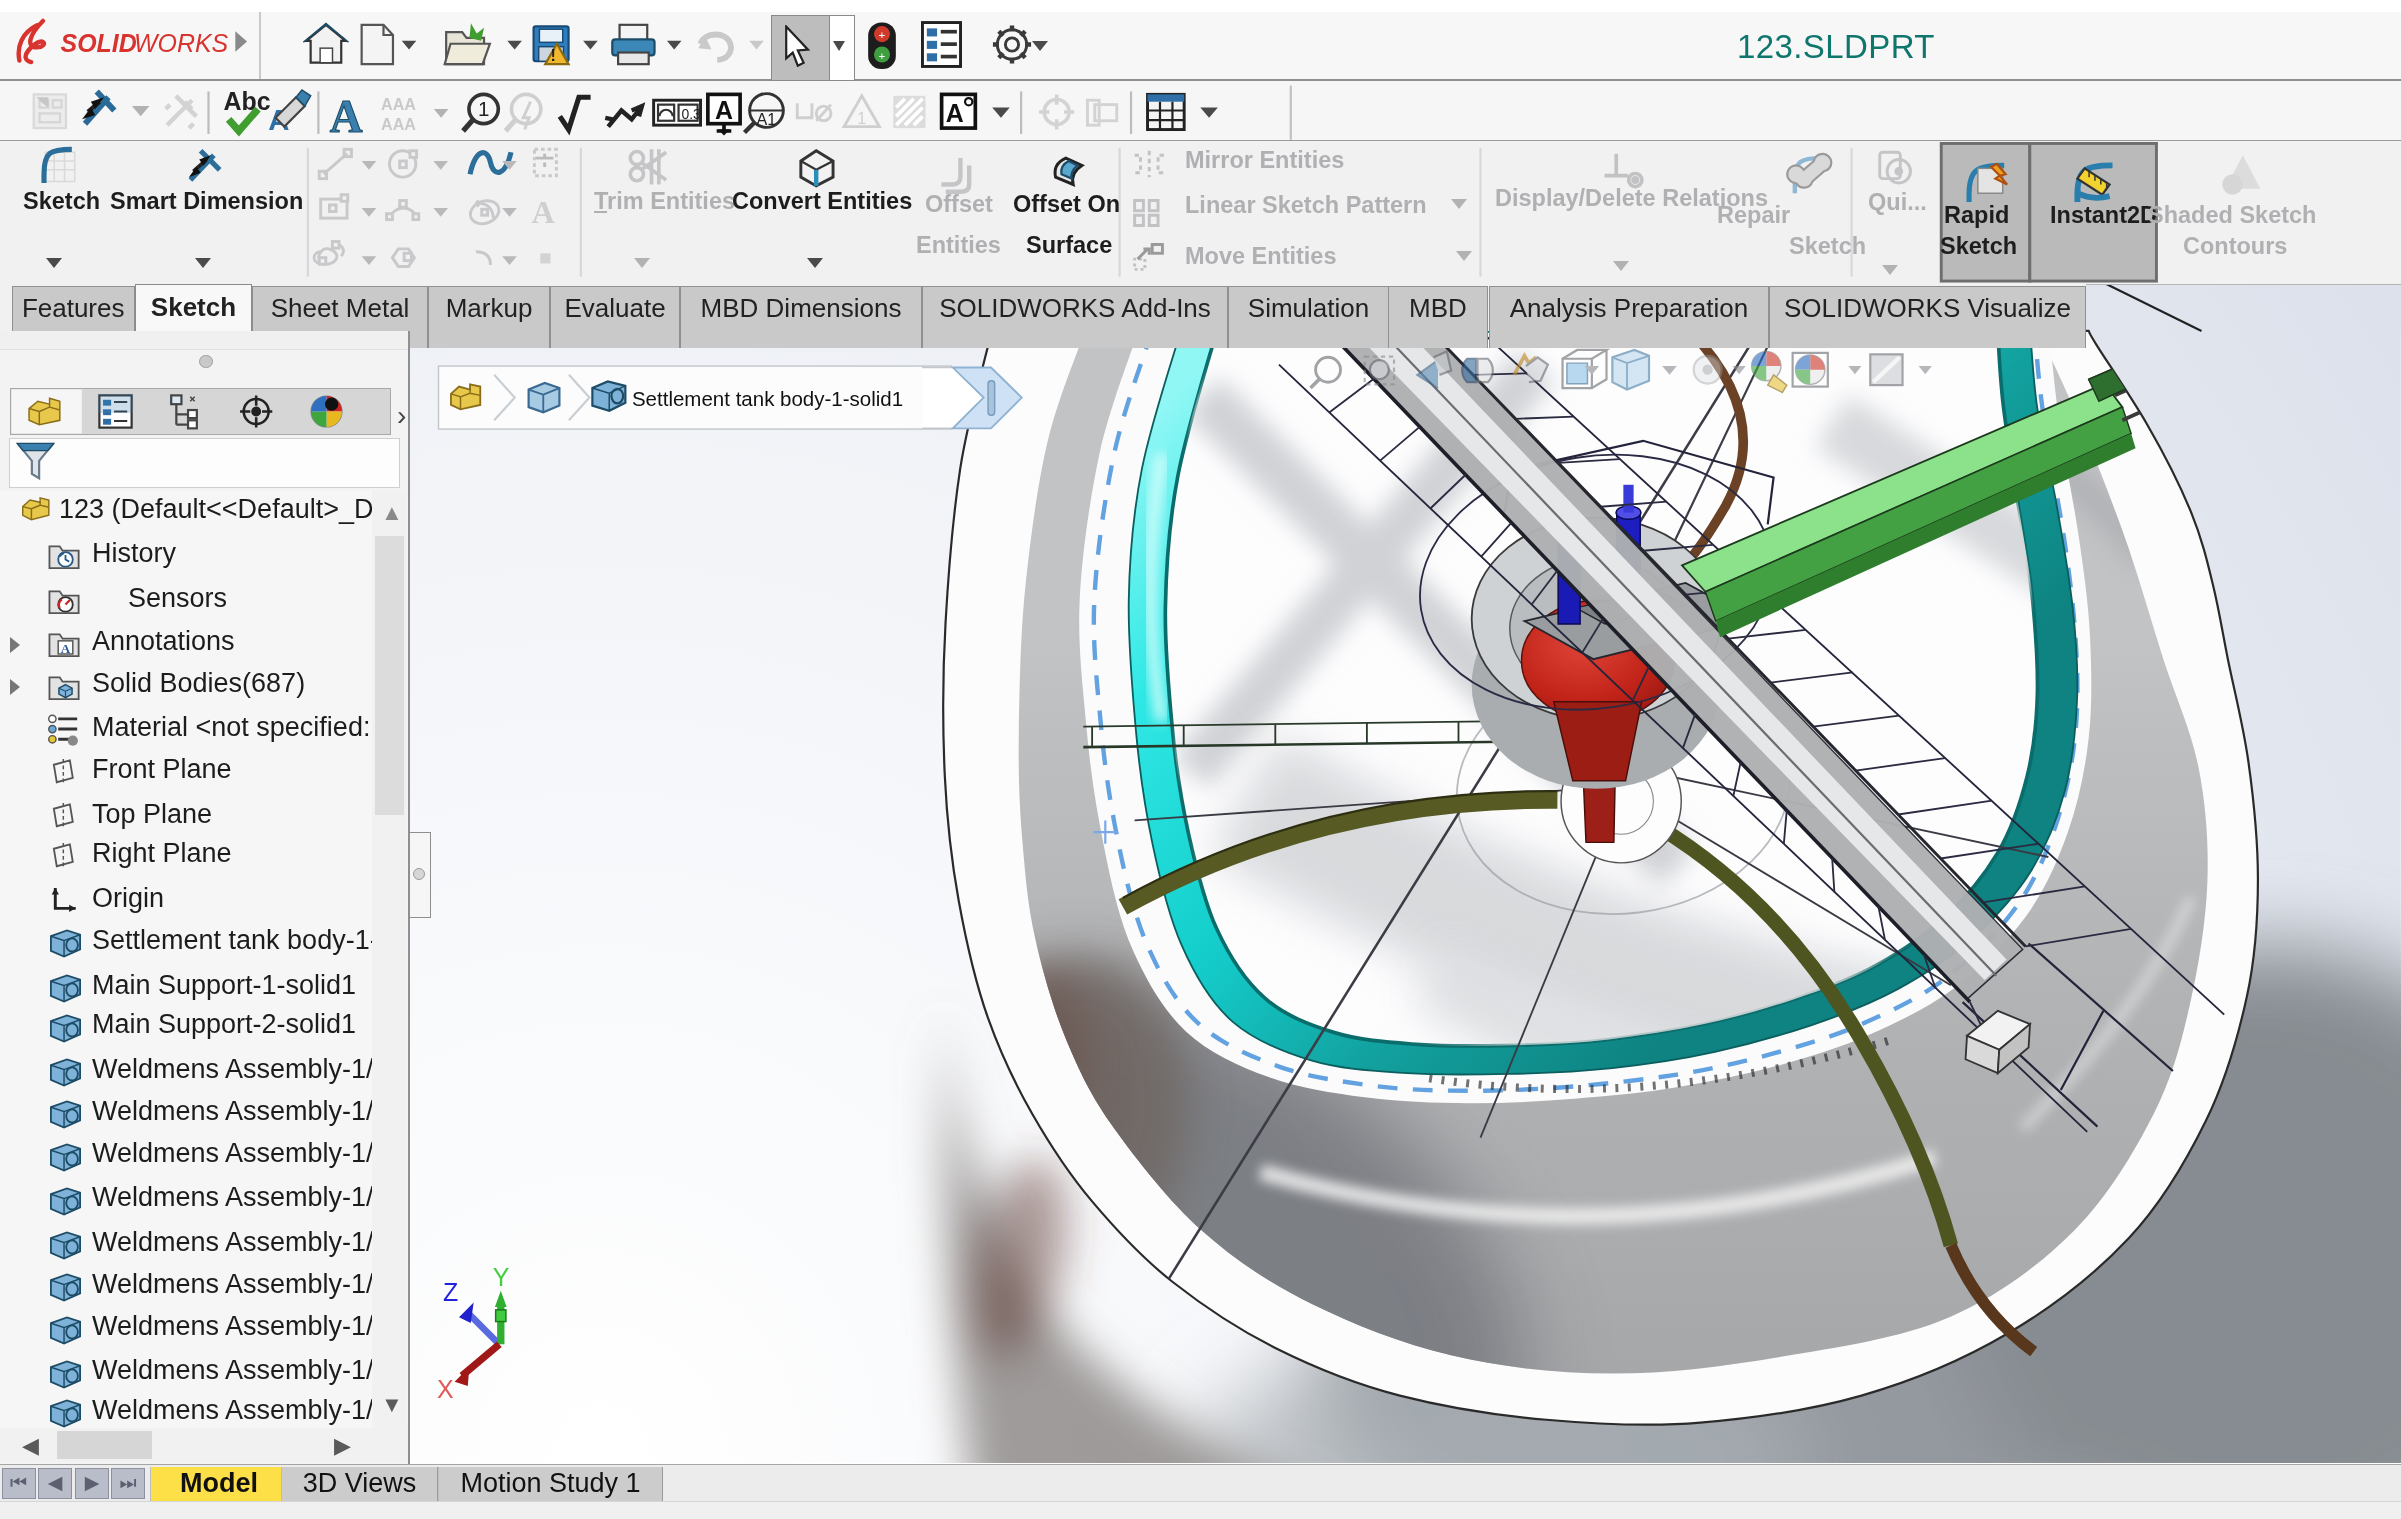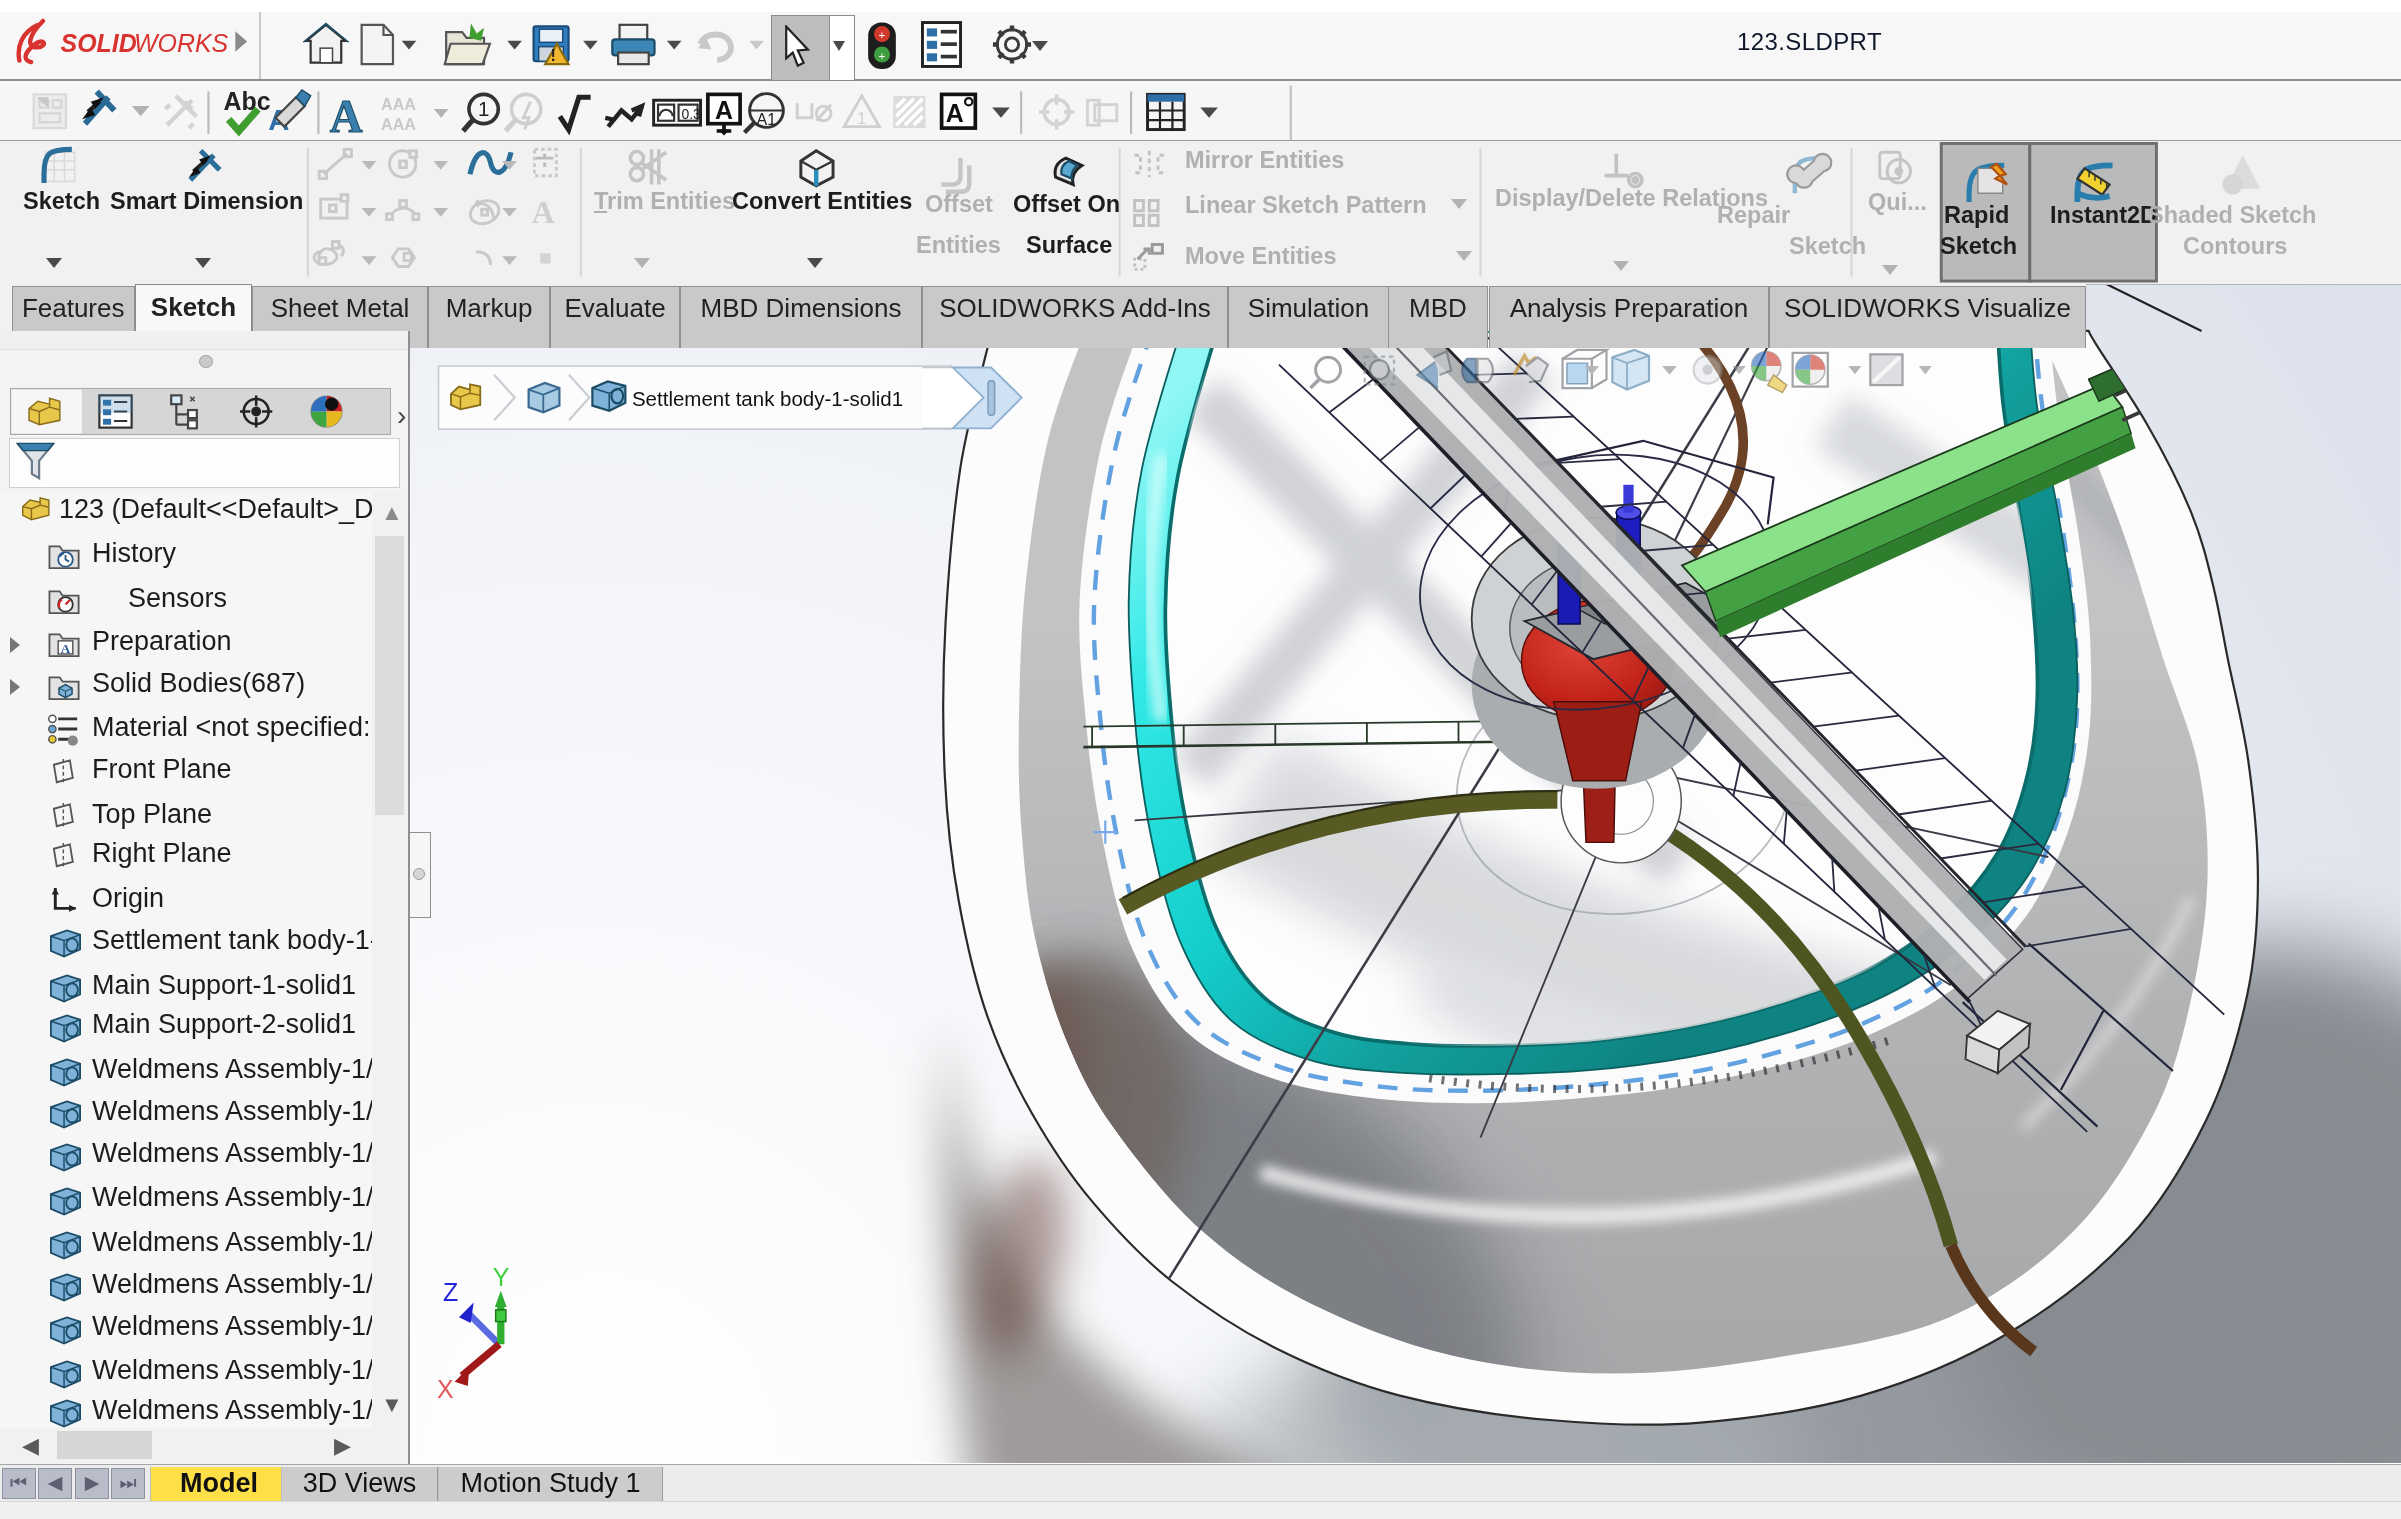--- a/index.html
+++ b/index.html
@@ -2,21 +2,21 @@
 <html style="font-size:11.7px"><head>
 <meta charset="utf-8">
 <style>
 html,body{margin:0;padding:0;width:2401px;height:1520px;overflow:hidden;
 font-family:"Liberation Sans",sans-serif;background:#fff;}
 .abs{position:absolute;}
 svg{display:block;}
 
 #top1{left:0;top:0;width:2401px;height:81px;background:#f7f7f7;border-bottom:2.2px solid #8f8f8f;box-sizing:border-box;}
 #top1w{left:0;top:0;width:2401px;height:11.7px;background:#ffffff;}
-#title{left:1737px;top:28px;font-size:24px;color:#0f172a;letter-spacing:0.4px;}
+#title{left:1737px;top:28px;font-size:33px;color:#0f766e;letter-spacing:0.4px;}
 
 #top2{left:0;top:81px;width:2401px;height:60px;background:#f6f6f6;border-bottom:1.5px solid #9a9a9a;box-sizing:border-box;}
 
 #ribbon{left:0;top:141px;width:2401px;height:144px;background:#f1f1f2;border-bottom:1.5px solid #b5b5b5;box-sizing:border-box;}
 .rlabel{position:absolute;z-index:2;font-size:23.5px;color:#1d1d1d;white-space:nowrap;font-weight:bold;}
 .gray{color:#b0b0b3;}
 .caret{position:absolute;z-index:2;width:0;height:0;border-left:8px solid transparent;border-right:8px solid transparent;border-top:10.3px solid #4a4a4a;}
 .caret.gr{border-top-color:#b2b2b2;}
 
 #tabrow{left:0;top:284px;width:2086px;height:47px;background:#f1f1f2;}
@@ -725,21 +725,21 @@
         <path d="M24 22 v6 l5 3" stroke="#2a5a8a" stroke-width="2.5" fill="none"></path>
         <path d="M16 24 a10 10 0 0 1 6 -5" stroke="#2a5a8a" stroke-width="3" fill="none"></path>
       </svg>
   <div class="trow" style="left:92px;top:92px;margin-left:36px;">Sensors</div>
   <svg class="abs" style="left:48px;top:93px" width="35" height="35" viewBox="0 0 48 48">
         <path d="M2 10 L16 10 L20 16 L42 16 L42 40 L2 40 Z" fill="#e2e2e2" stroke="#555" stroke-width="2.5"></path>
         <circle cx="24" cy="28" r="10" fill="#fff" stroke="#333" stroke-width="2.5"></circle>
         <path d="M24 28 L30 22" stroke="#c22" stroke-width="3"></path>
         <path d="M16 33 a10 10 0 0 1 3 -12" stroke="#c22" stroke-width="3" fill="none"></path>
       </svg>
-  <div class="trow" style="left:92px;top:135px;">Preparation</div>
+  <div class="trow" style="left:92px;top:135px;">Annotations</div>
   <svg class="abs" style="left:48px;top:136px" width="35" height="35" viewBox="0 0 48 48">
         <path d="M2 10 L16 10 L20 16 L42 16 L42 40 L2 40 Z" fill="#e2e2e2" stroke="#555" stroke-width="2.5"></path>
         <rect x="14" y="19" width="20" height="18" fill="#fff" stroke="#555" stroke-width="2"></rect>
         <text x="24" y="35" font-size="18" font-weight="bold" fill="#2a5a9a" text-anchor="middle" font-family="Liberation Serif">A</text>
       </svg>
   <div class="texp" style="left:10.3px;top:146px;"></div>
   <div class="trow" style="left:92px;top:177px;">Solid Bodies(687)</div>
   <svg class="abs" style="left:48px;top:179px" width="35" height="35" viewBox="0 0 48 48">
         <path d="M2 10 L16 10 L20 16 L42 16 L42 40 L2 40 Z" fill="#e2e2e2" stroke="#555" stroke-width="2.5"></path>
         <path d="M15 25 L24 20 L33 25 L33 33 L24 38 L15 33 Z" fill="#7fb2d9" stroke="#1d4c66" stroke-width="2"></path>

